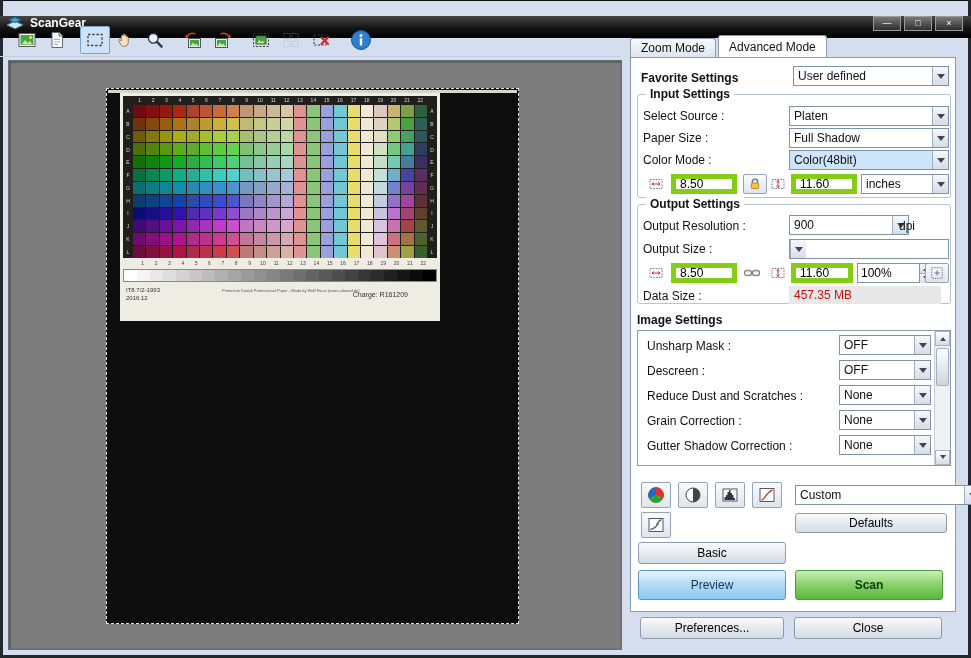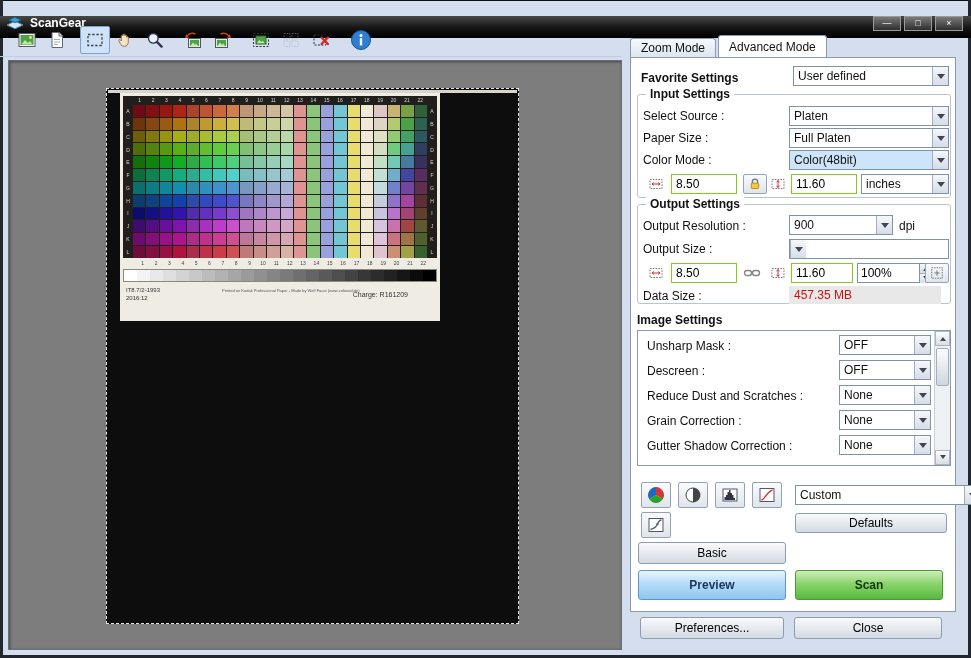--- a/index.html
+++ b/index.html
@@ -53,21 +53,21 @@
   .bold{font-weight:bold}
   .grp{position:absolute;border:1px solid #b7c4d1;border-radius:3px}
   .grp-title{position:absolute;top:-8px;left:8px;background:#fff;padding:0 4px;font-weight:bold;white-space:nowrap}
   
   .combo{position:absolute;height:20px;border:1px solid #7f92a6;background:#fff;display:flex;align-items:stretch;cursor:pointer}
   .combo .cv{flex:1;padding:1px 4px;white-space:nowrap;overflow:hidden;display:flex;align-items:center}
   .combo .ca{width:16px;background:linear-gradient(#f5f8fb,#d5dde8);border-left:1px solid #9fafc0;display:flex;align-items:center;justify-content:center}
   .combo .ca::after{content:"";width:0;height:0;border:4px solid transparent;border-top:5px solid #445;margin-top:5px}
   .combo.hl{background:#cde4fa}
   
-  .tin{position:absolute;height:20px;border:1px solid #84cc16;padding:4px 4px;font:12px "Liberation Sans",sans-serif;background:#fff}
+  .tin{position:absolute;height:20px;border:5px solid #84cc16;padding:4px 4px;font:12px "Liberation Sans",sans-serif;background:#fff}
   .pct{position:absolute;height:20px;display:flex}
   .pin{flex:1;min-width:0;border:1px solid #7f92a6;padding:0 3px;font:12px "Liberation Sans",sans-serif}
   .spin{width:13px;border:1px solid #7f92a6;border-left:none;display:flex;flex-direction:column}
   .sp-b{flex:1;background:linear-gradient(#f5f8fb,#d5dde8);display:flex;align-items:center;justify-content:center;cursor:pointer}
   .sp-b + .sp-b{border-top:1px solid #9fafc0}
   .tri-up{width:0;height:0;border:3px solid transparent;border-bottom:4px solid #445;margin-bottom:2px}
   .tri-down{width:0;height:0;border:3px solid transparent;border-top:4px solid #445;margin-top:2px}
   
   .iconbtn{position:absolute;display:flex;align-items:center;justify-content:center;cursor:pointer;
            background:linear-gradient(#fafbfc,#dfe5ec);border:1px solid #93a3b5;border-radius:2px}
@@ -76,21 +76,21 @@
   .imgbox{position:absolute;border:1px solid #8a99ab;background:#fff}
   .vscroll{position:absolute;right:0;top:0;bottom:0;width:16px;background:#eef1f4;border-left:1px solid #c8d0d8;display:flex;flex-direction:column}
   .sb-btn{height:15px;background:linear-gradient(#fdfdfd,#d8dde4);border:1px solid #aab6c2;display:flex;align-items:center;justify-content:center;cursor:pointer}
   .sb-track{flex:1;position:relative}
   .sb-thumb{position:absolute;left:1px;right:1px;top:2px;height:38px;background:linear-gradient(#fdfdfd,#cfd6de);border:1px solid #9fafc0;border-radius:2px;cursor:pointer}
   .cabtns{position:absolute;display:flex;gap:7px}
   .cabtn{width:30px;height:26px;background:linear-gradient(#fafbfc,#dfe5ec);border:1px solid #93a3b5;border-radius:2px;
          display:flex;align-items:center;justify-content:center;cursor:pointer}
   .btn{position:absolute;background:linear-gradient(#f9fafb,#e2e7ed 60%,#d4dae2);border:1px solid #8e9dad;border-radius:3px;
        font:12px "Liberation Sans",sans-serif;cursor:pointer;display:flex;align-items:center;justify-content:center}
-  .btn-preview{background:linear-gradient(#e9f5fe,#b5dcf7 45%,#8ec7ef);border:1px solid #5a96c8;font-weight:bold;color:#15365a}
+  .btn-preview{background:linear-gradient(#e9f5fe,#b5dcf7 45%,#8ec7ef);border:1px solid #5a96c8;font-weight:normal;color:#15365a}
   .btn-scan{background:linear-gradient(#cdeeb8,#8cd46e 45%,#57b93c);border:1px solid #4a9a35;font-weight:bold;color:#0d3a08}
 </style>
 </head>
 <body>
 
 <div class="window">
 
   <div class="titlebar">
     <span style="display:flex">
         <svg viewBox="0 0 18 14" width="18" height="14">
@@ -590,21 +590,21 @@
     <div class="grp" style="left:6px;top:36px;width:314px;height:104px">
       <span class="grp-title">Input Settings</span>
     </div>
     <span class="lbl" style="left:12px;top:51px">Select Source :</span>
     <div class="combo" style="left:158px;top:48px;width:160px">
       <span class="cv">Platen</span>
         <span class="ca"></span>
     </div>
     <span class="lbl" style="left:12px;top:73px">Paper Size :</span>
     <div class="combo" style="left:158px;top:70px;width:160px">
-      <span class="cv">Full Platen</span>
+      <span class="cv">Full Shadow</span>
         <span class="ca"></span>
     </div>
     <span class="lbl" style="left:12px;top:95px">Color Mode :</span>
     <div class="combo hl" style="left:158px;top:92px;width:160px">
       <span class="cv">Color(48bit)</span>
         <span class="ca"></span>
     </div>
     <span class="mini" style="left:18px;top:120px"><svg viewBox="0 0 14 12" width="14" height="12">
           <rect x="1" y="1.5" width="12" height="9" fill="none" stroke="#778" stroke-dasharray="1.6 1.2"></rect>
           <path d="M3 6h8M3 6l1.8-1.4M3 6l1.8 1.4M11 6l-1.8-1.4M11 6l-1.8 1.4" stroke="#c33" fill="none"></path>
@@ -623,21 +623,21 @@
     <input class="tin" style="left: 160px; top: 116px; width: 66px;" value="11.60">
     <div class="combo" style="left:230px;top:116px;width:88px">
       <span class="cv">inches</span>
         <span class="ca"></span>
     </div>
 
     <div class="grp" style="left:6px;top:146px;width:314px;height:100px">
       <span class="grp-title">Output Settings</span>
     </div>
     <span class="lbl" style="left:12px;top:161px">Output Resolution :</span>
-    <div class="combo" style="left:158px;top:157px;width:104px">
+    <div class="combo" style="left:158px;top:157px;width:120px">
       <span class="cv">900</span>
         <span class="ca"></span>
     </div>
     <span class="lbl" style="left:268px;top:161px">dpi</span>
     <span class="lbl" style="left:12px;top:184px">Output Size :</span>
     <div class="combo" style="left:158px;top:181px;width:160px">
         <span class="ca"></span>
     </div>
     <span class="mini" style="left:18px;top:209px"><svg viewBox="0 0 14 12" width="14" height="12">
           <rect x="1" y="1.5" width="12" height="9" fill="none" stroke="#778" stroke-dasharray="1.6 1.2"></rect>

